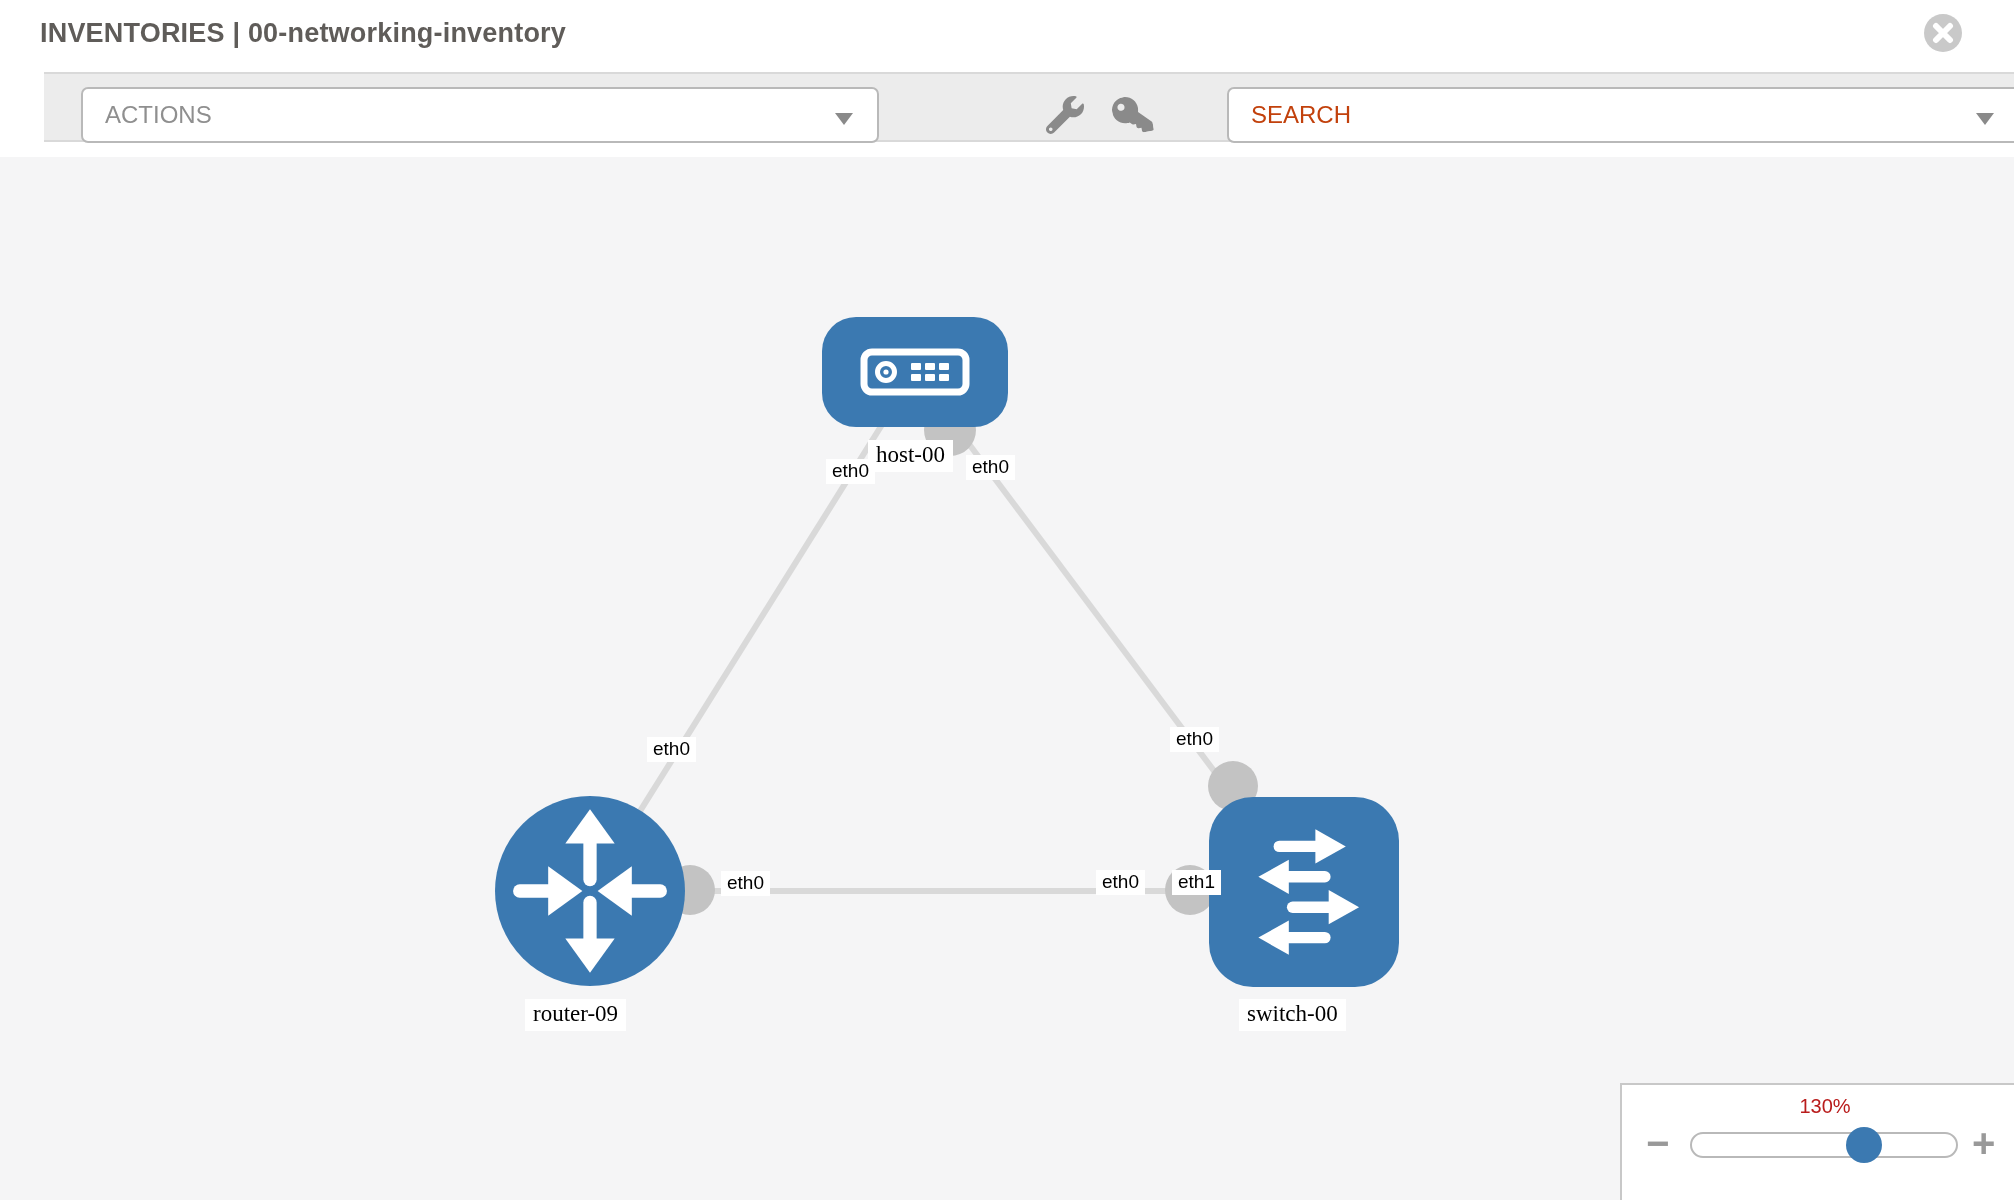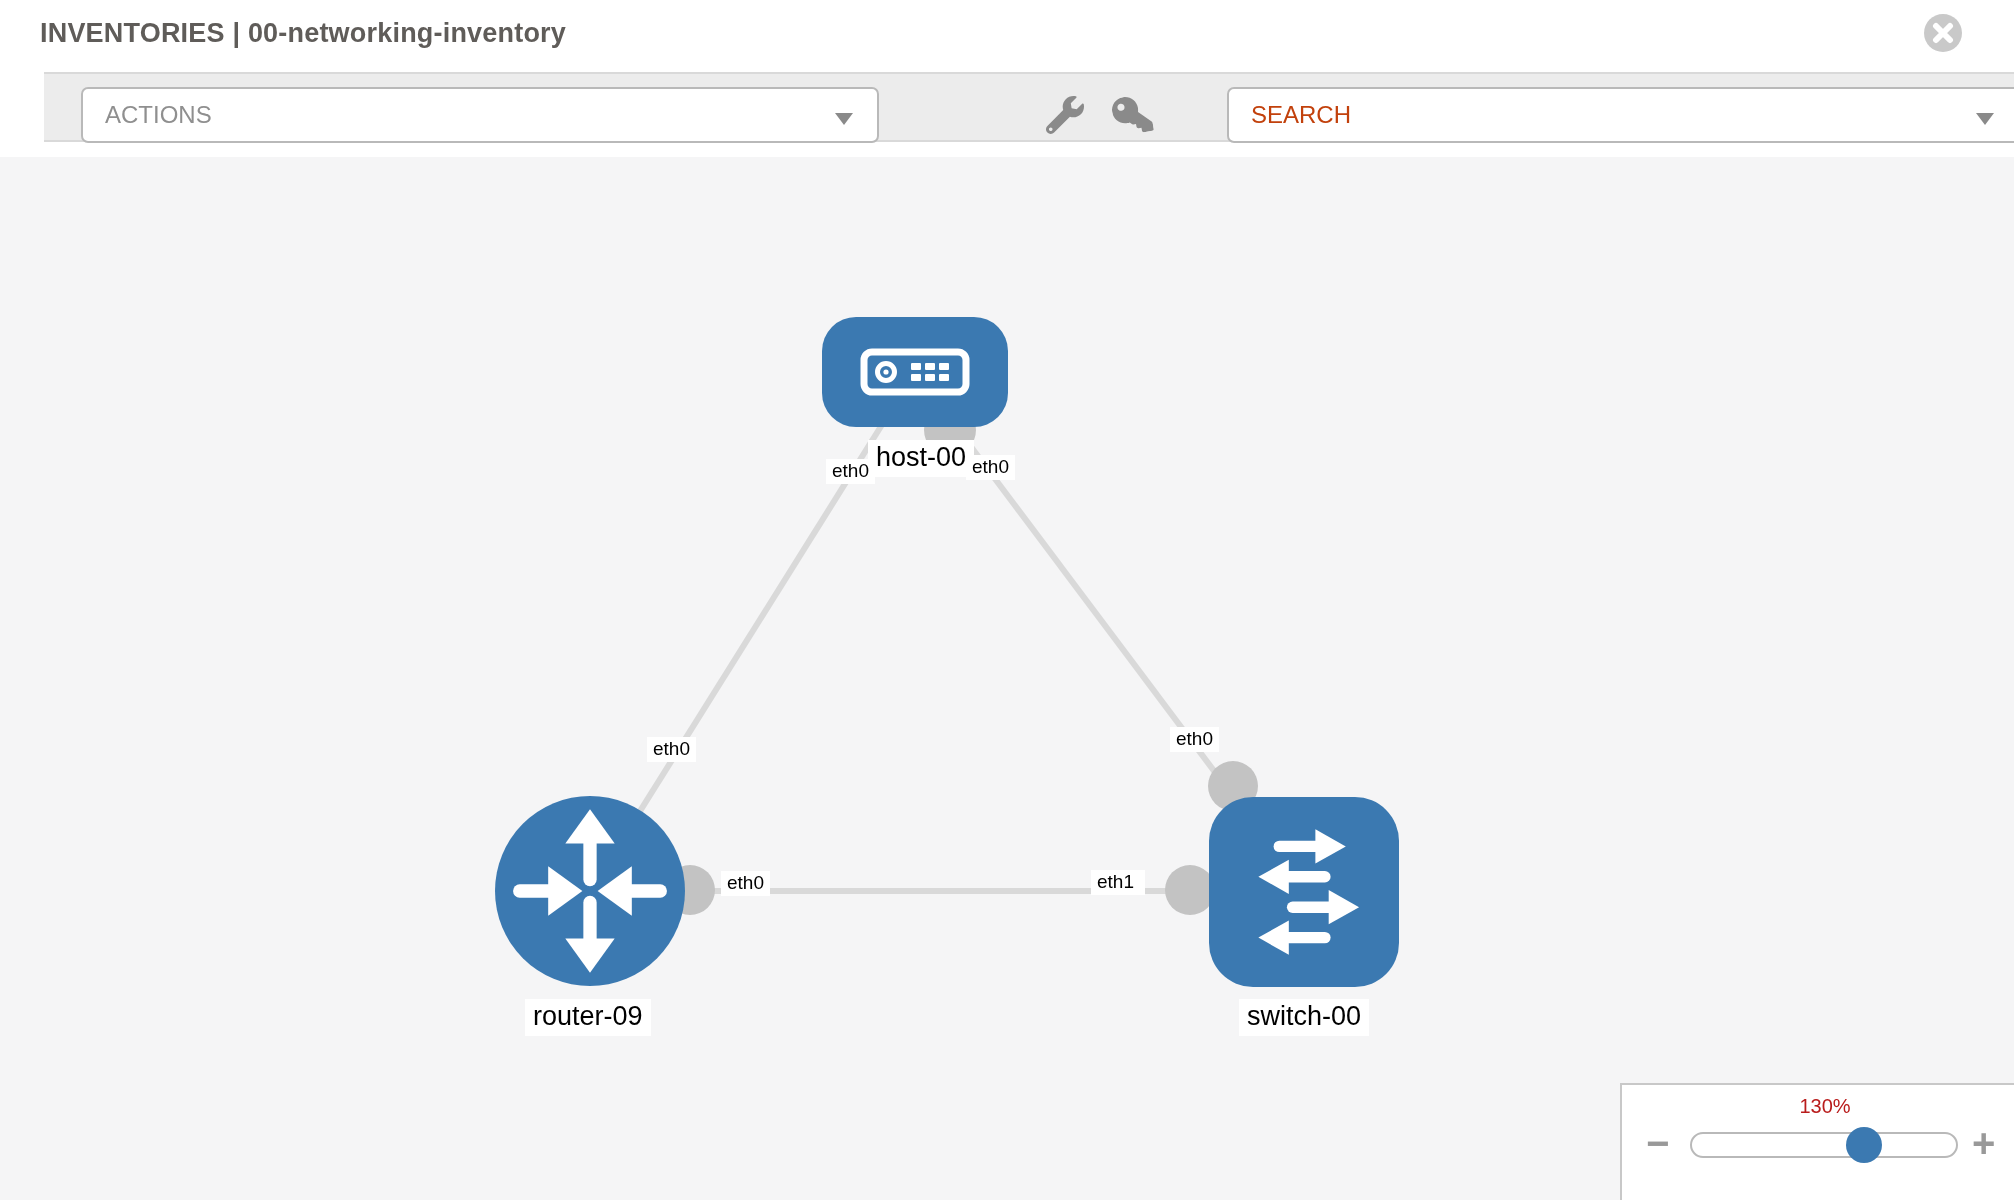--- a/index.html
+++ b/index.html
@@ -37,32 +37,32 @@
   .edges-svg { position:absolute; left:0; top:0; z-index:1; }
 
   .node { position:absolute; z-index:2; background:#3b79b1; display:flex;
           align-items:center; justify-content:center; cursor:pointer; }
   .node-host   { left:822px;  top:160px; width:186px; height:110px; border-radius:34px; }
   .node-router { left:495px;  top:639px; width:190px; height:190px; border-radius:50%; }
   .node-switch { left:1209px; top:640px; width:190px; height:190px; border-radius:44px; }
 
   .glabel { position:absolute; z-index:3; background:#fff; color:#000000;
             line-height:1.15; white-space:nowrap; }
-  .node-label { font-size:27px; padding:2px 8px 4px; }
+  .node-label { font-size:23px; padding:2px 8px 4px;font-family:Liberation Serif, serif; }
   .iface-label { font-size:19px; padding:1px 6px 2px; }
   .lbl-host    { left:868px;  top:283px; }
   .lbl-router  { left:525px;  top:842px; }
   .lbl-switch  { left:1239px; top:842px; }
   .if-host-l   { left:826px;  top:302px; }
   .if-host-r   { left:966px;  top:298px; }
   .if-mid-l    { left:647px;  top:580px; }
   .if-mid-r    { left:1170px; top:570px; }
   .if-rtr      { left:721px;  top:714px; }
   .if-ovl-back { left:1096px; top:713px; z-index:3; }
-  .if-ovl-front{ left:1091px; top:713px; z-index:4; }
+  .if-ovl-front{ left:1172px; top:713px; z-index:4; }
 
   
   .zoom-panel { position:absolute; left:1620px; top:926px; width:396px; height:120px;
                 background:#fff; border:2px solid #c8c8c8; z-index:10; }
   .zoom-level { position:absolute; left:153px; top:10px; width:100px; text-align:center;
                 font-size:20px; color:#b91c1c; }
   .zoom-minus, .zoom-plus { position:absolute; top:40px; font-weight:bold; color:#999;
                 line-height:36px; cursor:pointer; }
   .zoom-minus { left:24px;  font-size:40px; }
   .zoom-plus  { left:350px; font-size:40px; }

